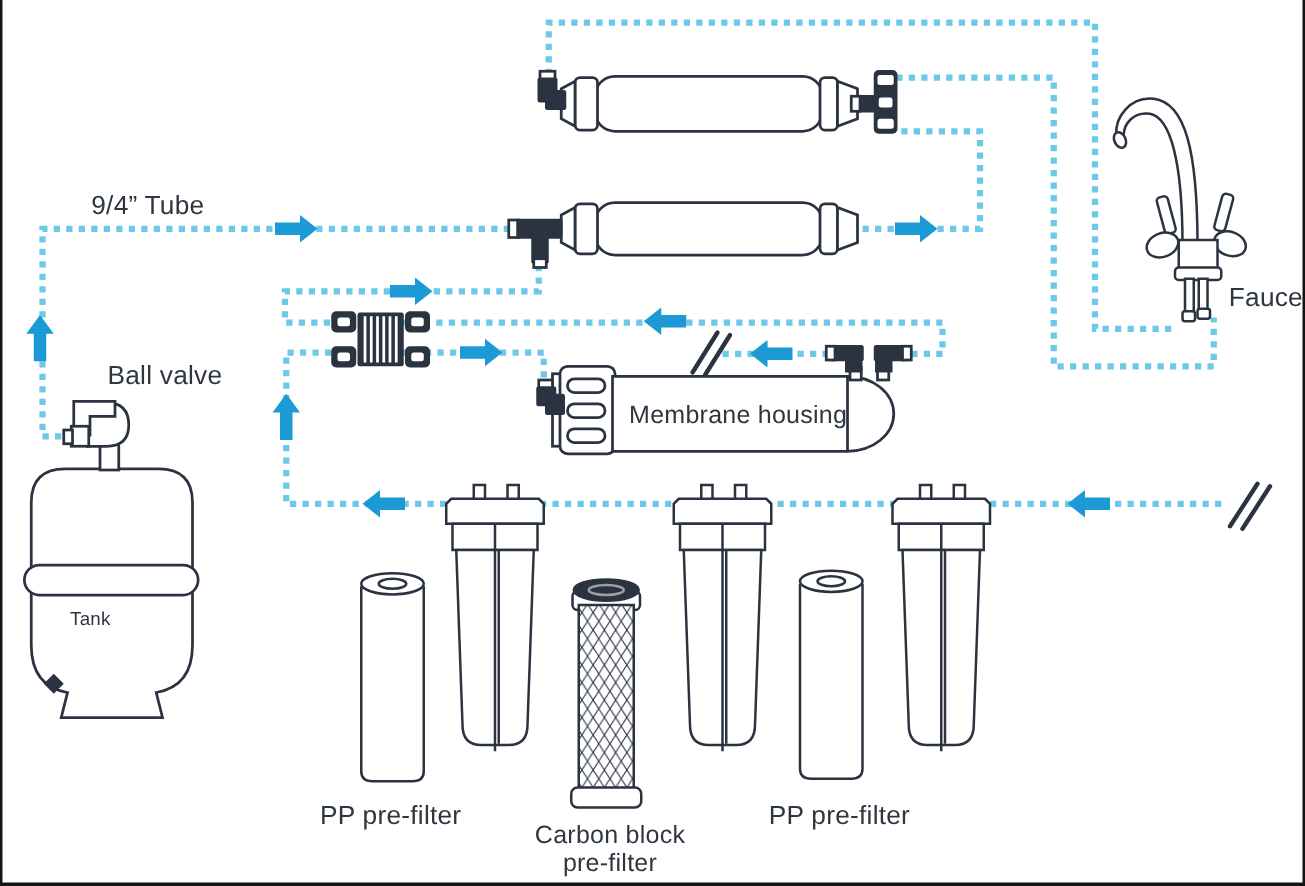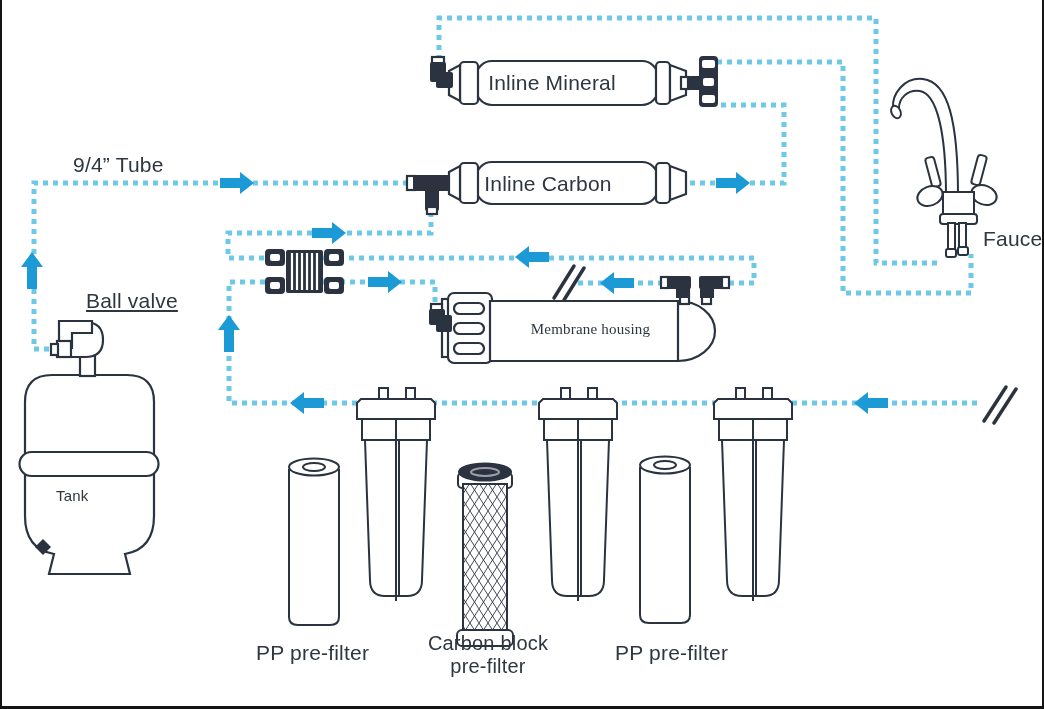--- a/index.html
+++ b/index.html
@@ -18,28 +18,28 @@
   .label{
     position:absolute;
     color:#2e3640;
     font-size:21px;
     letter-spacing:.2px;
     white-space:nowrap;
     line-height:1.15;
   }
   .label.center{text-align:center;}
   .lbl-tube{left:71px;top:153px;}
-  .lbl-ballvalve{left:84px;top:289px;text-decoration:underline;}
+  .lbl-ballvalve{left:84px;top:289px;}
   .lbl-tank{left:54px;top:487px;font-size:15px;}
   .lbl-mineral{left:465px;top:71px;width:170px;}
   .lbl-carbon{left:461px;top:172px;width:170px;}
-  .lbl-membrane{left:496px;top:321px;width:185px;font-size:15px;font-family:Liberation Serif, serif;}
+  .lbl-membrane{left:496px;top:321px;width:185px;font-size:20px;}
   .lbl-faucet{left:981px;top:227px;}
   .lbl-ppleft{left:254px;top:641px;}
-  .lbl-carbonblock{left:416px;top:632px;width:140px;white-space:pre-line;font-size:20px;}
+  .lbl-carbonblock{left:416px;top:657px;width:140px;white-space:pre-line;font-size:20px;}
   .lbl-ppright{left:613px;top:641px;}
 </style>
 </head>
 <body>
 
 <div id="stage">
 
 <svg width="1044" height="709" viewBox="0 0 1044 709" xmlns="http://www.w3.org/2000/svg" xmlns:xlink="http://www.w3.org/1999/xlink">
   <defs>
     <pattern id="diamonds" width="9" height="14" patternUnits="userSpaceOnUse">
@@ -228,22 +228,20 @@
     <rect x="946" y="223" width="7" height="28"></rect>
     <rect x="957" y="223" width="7" height="26"></rect>
     <rect x="944" y="249" width="10" height="8" rx="2"></rect>
     <rect x="956" y="247" width="10" height="8" rx="2"></rect>
   </g>
 </svg>
 
 <div class="label lbl-tube">9/4” Tube</div>
 <div class="label lbl-ballvalve">Ball valve</div>
 <div class="label lbl-tank">Tank</div>
-<div class="label lbl-mineral center">Inline Mineral</div>
-<div class="label lbl-carbon center">Inline Carbon</div>
 <div class="label lbl-membrane center">Membrane housing</div>
 <div class="label lbl-faucet">Faucet</div>
 <div class="label lbl-ppleft">PP pre-filter</div>
 <div class="label lbl-carbonblock center">Carbon block
 pre-filter</div>
 <div class="label lbl-ppright">PP pre-filter</div>
 
 </div>
 
 </body></html>

